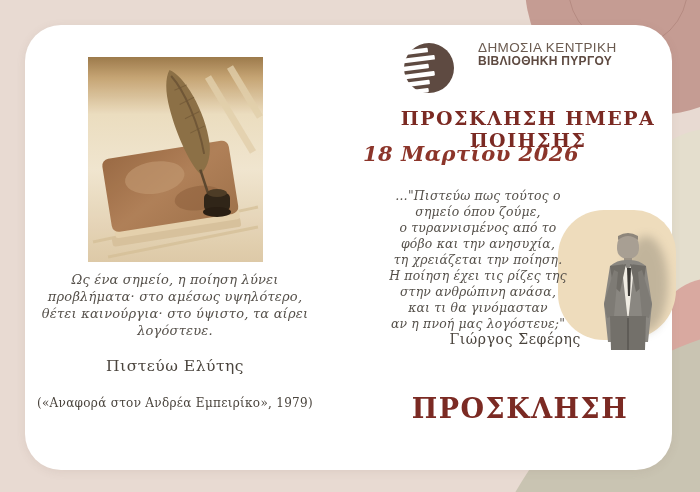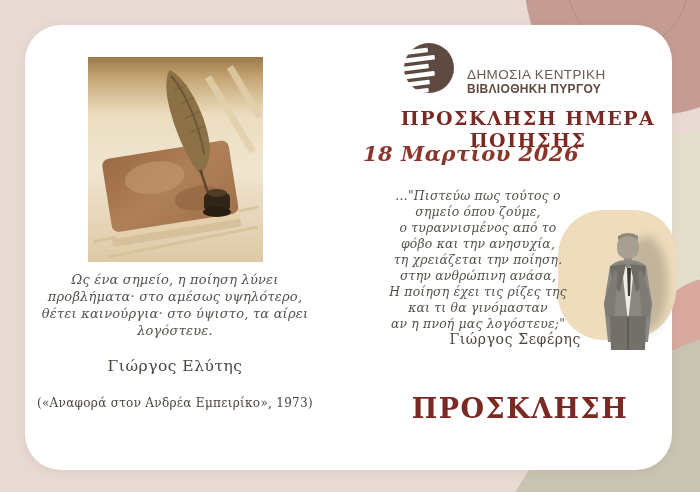--- a/index.html
+++ b/index.html
@@ -13,21 +13,21 @@
   .decor-gray{left:472px;top:322px;width:670px;height:670px;background:var(--graybeige,#c9c4b2);}
   .card{position:absolute;left:25px;top:25px;width:647px;height:445px;background:var(--card_bg,#ffffff);
         border-radius:36px;box-shadow:0 2px 10px rgba(120,90,80,.10);}
   .photo{position:absolute;left:63px;top:32px;width:175px;height:205px;overflow:hidden;}
   .left-quote{position:absolute;left:5px;top:246px;width:290px;text-align:center;
       font-style:italic;font-size:13px;line-height:17px;letter-spacing:.2px;color:var(--text,#55504a);}
   .elytis-author{position:absolute;left:5px;top:332px;width:290px;text-align:center;
       font-size:15.5px;color:var(--author,#4a443d);letter-spacing:.5px;}
   .citation{position:absolute;left:5px;top:371px;width:290px;text-align:center;
       font-size:12px;color:var(--author,#4a443d);letter-spacing:.3px;}
-  .logo-row{position:absolute;left:373px;top:15px;display:flex;align-items:flex-end;gap:13px;}
+  .logo-row{position:absolute;left:373px;top:15px;display:flex;align-items:flex-start;gap:24px;}
   .logo-text{font-family:"Liberation Sans",sans-serif;line-height:1.12;}
   .logo-line1{font-size:13.5px;color:var(--logo_text,#6b5b50);letter-spacing:.4px;}
   .logo-line2{font-size:12px;font-weight:bold;color:var(--logo_brown,#5e4a41);letter-spacing:.3px;}
   .title{position:absolute;left:338px;top:82px;width:330px;text-align:center;
       font-size:19px;font-weight:bold;letter-spacing:1.5px;color:var(--maroon,#7b2a23);}
   .date{position:absolute;left:338px;top:116px;width:330px;text-align:left;
       font-size:21px;font-style:italic;font-weight:bold;color:var(--date_color,#8c352a);letter-spacing:.5px;}
   .right-quote{position:absolute;left:350px;top:163px;width:206px;text-align:center;z-index:2;
       font-style:italic;font-size:12.4px;line-height:16px;letter-spacing:.2px;color:var(--text,#55504a);}
   .seferis-author{position:absolute;left:350px;top:306px;width:206px;text-align:right;
@@ -101,22 +101,22 @@
         <rect width="175" height="205" fill="#8a5f2f" opacity="0.05"></rect>
       </svg>
     </div>
 
     <div class="left-quote">
       <div>Ως ένα σημείο, η ποίηση λύνει</div>
       <div>προβλήματα· στο αμέσως υψηλότερο,</div>
       <div>θέτει καινούργια· στο ύψιστο, τα αίρει</div>
       <div>λογόστευε.</div>
     </div>
-    <div class="elytis-author">Γιώργος Ελύτης</div>
-    <div class="citation">(«Αναφορά στον Ανδρέα Εμπειρίκο», 1973)</div>
+    <div class="elytis-author">Πιστεύω Ελύτης</div>
+    <div class="citation">(«Αναφορά στον Ανδρέα Εμπειρίκο», 1979)</div>
 
     <div class="logo-row">
       <svg width="56" height="56" viewBox="0 0 56 56">
         <circle cx="31" cy="28" r="25" fill="#5e4a41"></circle>
         <g fill="#ffffff" transform="rotate(-7 28 28)">
           <rect x="2" y="8" width="30" height="4.6" rx="1"></rect>
           <rect x="0" y="16" width="38" height="4.6" rx="1"></rect>
           <rect x="3" y="24" width="28" height="4.6" rx="1"></rect>
           <rect x="1" y="32" width="35" height="4.6" rx="1"></rect>
           <rect x="4" y="40" width="26" height="4.6" rx="1"></rect>
@@ -155,22 +155,22 @@
         <path d="M47 92 L 49 92 L 49 124 L 47 124 Z" fill="#5f5c57"></path>
       </g>
     </svg>
 
     <div class="right-quote">
       <div>…"Πιστεύω πως τούτος ο</div>
       <div>σημείο όπου ζούμε,</div>
       <div>ο τυραννισμένος από το</div>
       <div>φόβο και την ανησυχία,</div>
       <div>τη χρειάζεται την ποίηση.</div>
+      <div>Η ποίηση έχει τις ρίζες της</div>
       <div>στην ανθρώπινη ανάσα,</div>
-      <div>Η ποίηση έχει τις ρίζες της</div>
       <div>και τι θα γινόμασταν</div>
       <div>αν η πνοή μας λογόστευε;"</div>
     </div>
     <div class="seferis-author">Γιώργος Σεφέρης</div>
 
     <div class="invitation">ΠΡΟΣΚΛΗΣΗ</div>
   </div>
 </div>
 
 </body></html>

